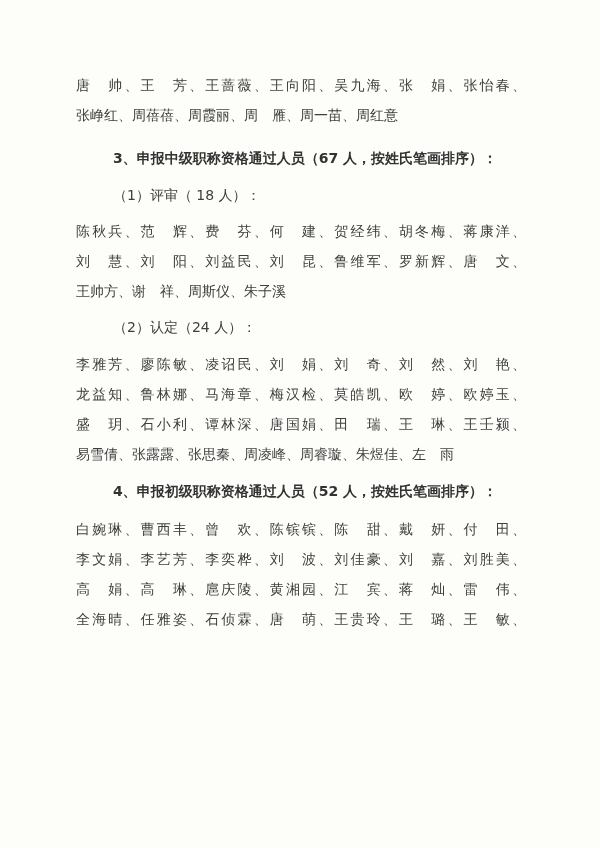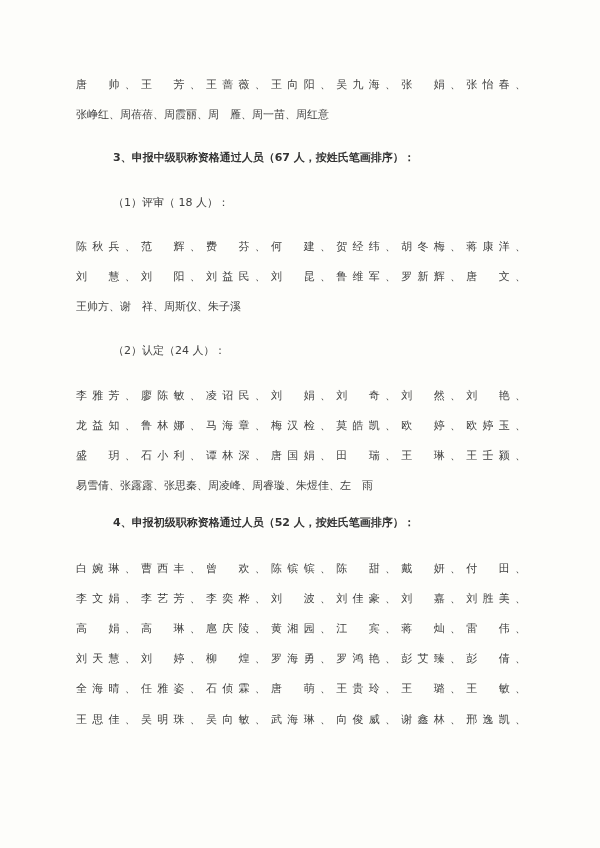--- a/index.html
+++ b/index.html
@@ -14,21 +14,21 @@
     overflow: hidden;
   }
   .page {
     box-sizing: border-box;
     width: 600px;
     height: 848px;
     padding: 70px 0 0 76px;
   }
   .line {
     width: 450px;
-    font-size: 11px;
+    font-size: 14px;
     line-height: 30.2px;
     color: #3e3e3e;
     letter-spacing: 0;
     white-space: nowrap;
   }
   
   .fill {
     text-align: justify;
     text-align-last: justify;
     -moz-text-align-last: justify;
@@ -38,25 +38,25 @@
     text-indent: 37px;
   }
   .heading {
     font-weight: bold;
     color: #323232;
   }
   .h-mid {
     margin-top: 13px;
   }
   .sub-heading {
-    margin: 14px 0;
+    margin: 6px 0;
   }
   .h-junior {
     margin-top: 7px;
-    margin-bottom: 15px;
+    margin-bottom: 7px;
   }
 </style>
 </head>
 <body>
 
 <div class="page">
 
   <div class="line fill">唐　帅、王　芳、王蔷薇、王向阳、吴九海、张　娟、张怡春、</div>
   <div class="line">张峥红、周蓓蓓、周霞丽、周　雁、周一苗、周红意</div>
 
@@ -70,17 +70,15 @@
   <div class="line indent sub-heading">（2）认定（24 人）：</div>
   <div class="line fill">李雅芳、廖陈敏、凌诏民、刘　娟、刘　奇、刘　然、刘　艳、</div>
   <div class="line fill">龙益知、鲁林娜、马海章、梅汉检、莫皓凯、欧　婷、欧婷玉、</div>
   <div class="line fill">盛　玥、石小利、谭林深、唐国娟、田　瑞、王　琳、王壬颍、</div>
   <div class="line">易雪倩、张露露、张思秦、周凌峰、周睿璇、朱煜佳、左　雨</div>
 
   <div class="line heading indent h-junior">4、申报初级职称资格通过人员（52 人，按姓氏笔画排序）：</div>
   <div class="line fill">白婉琳、曹西丰、曾　欢、陈镔镔、陈　甜、戴　妍、付　田、</div>
   <div class="line fill">李文娟、李艺芳、李奕桦、刘　波、刘佳豪、刘　嘉、刘胜美、</div>
   <div class="line fill">高　娟、高　琳、扈庆陵、黄湘园、江　宾、蒋　灿、雷　伟、</div>
-  <div class="line fill">刘天慧、刘　婷、柳　煌、罗海勇、罗鸿艳、彭艾臻、彭　倩、</div>
   <div class="line fill">全海晴、任雅姿、石侦霖、唐　萌、王贵玲、王　璐、王　敏、</div>
-  <div class="line fill">王思佳、吴明珠、吴向敏、武海琳、向俊威、谢鑫林、邢逸凯、</div>
 
 </div>
 
 </body></html>

